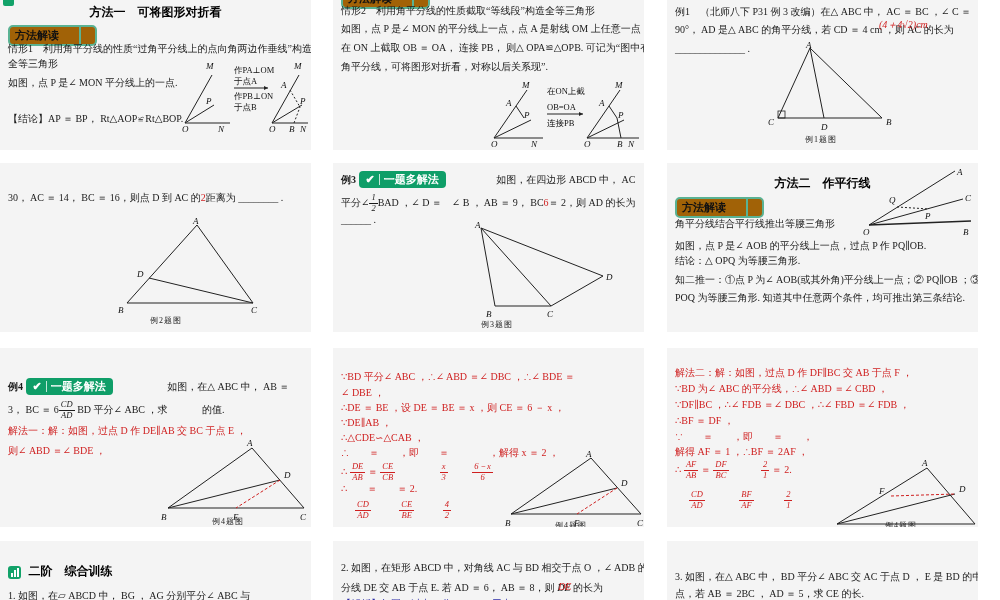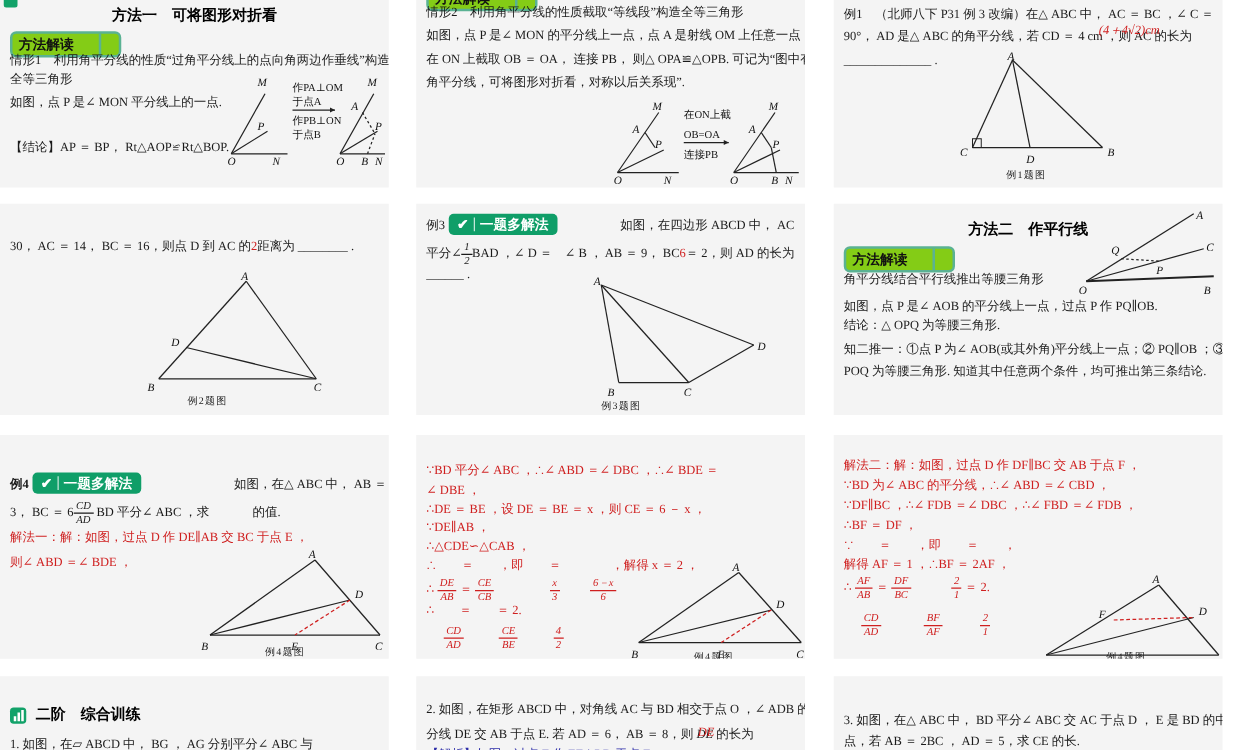--- a/index.html
+++ b/index.html
@@ -6,21 +6,21 @@
   #page{position:relative;width:1000px;height:600px;background:#fff;overflow:hidden;
         font-family:"Liberation Serif","DejaVu Serif",serif;color:#1a1a1a;}
   .cell{position:absolute;width:311px;background:#f4f4f4;overflow:hidden;}
   #c1{left:0;top:0;height:150px}   #c2{left:333px;top:0;height:150px}   #c3{left:667px;top:0;height:150px}
   #c4{left:0;top:163px;height:169px}#c5{left:333px;top:163px;height:169px}#c6{left:667px;top:163px;height:169px}
   #c7{left:0;top:348px;height:179px}#c8{left:333px;top:348px;height:179px}#c9{left:667px;top:348px;height:179px}
   #c10{left:0;top:541px;height:59px}#c11{left:333px;top:541px;height:59px}#c12{left:667px;top:541px;height:59px}
   .ln{position:absolute;font-size:10px;line-height:14px;white-space:nowrap;}
   .ttl{position:absolute;left:0;right:0;text-align:center;font:bold 12px "Liberation Sans",sans-serif;color:#000;}
   .red{color:#cf1f1f;} .blue{color:#2d2da8;}
-  .mbadge{display:inline-flex;border:2px solid #5ab293;border-radius:5px;background:#84cc16;
+  .mbadge{display:inline-flex;border:2px solid #5ab293;border-radius:5px;background:#a16207;
           font:bold 11px "Liberation Sans",sans-serif;color:#111;gap:18px;}
   .mbadge .t{padding:1px 2px 1px 5px;} .mbadge .c{width:14px;border-left:2px solid #5ab293;}
   .gbadge{display:inline-flex;align-items:center;gap:4px;background:#0f9e68;color:#fff;border-radius:4px;
           padding:1px 7px;font:bold 11px "Liberation Sans",sans-serif;}
   .gbadge .sep{width:1px;height:11px;background:rgba(255,255,255,.75);}
   .fr{display:inline-flex;flex-direction:column;align-items:center;vertical-align:middle;
       font-size:8.5px;line-height:1.15;font-style:italic;}
   .fr .n{border-bottom:1px solid currentColor;padding:0 2px;} .fr .d{padding:0 2px;}
   .cap{position:absolute;font-size:8px;letter-spacing:1px;color:#222;}
   .sicon{display:inline-flex;align-items:flex-end;justify-content:center;gap:1px;width:13px;height:13px;
@@ -151,21 +151,21 @@
       <text class="vl" x="88" y="9">A</text>
       <text class="vl" x="32" y="62">D</text>
       <text class="vl" x="13" y="98">B</text>
       <text class="vl" x="146" y="98">C</text>
     </svg>
     <div class="cap" style="left:150px;top:152px">例2题图</div>
   </div>
 
   <div class="cell" id="c5">
     <div class="ln" style="left:8px;top:8px">
-      <span style="font-weight:normal">例3</span>
+      <span style="font-weight:bold">例3</span>
       <span class="gbadge">
           <span>✔</span>
           <span class="sep"></span>
           <span>一题多解法</span>
         </span>
       <span style="margin-left:48px">如图，在四边形 ABCD 中， AC</span>
     </div>
     <div class="ln" style="left:8px;top:30px">
       <span>平分∠</span><span class="fr">
           <span class="n">1</span>
@@ -215,21 +215,21 @@
   </div>
 
   <div class="cell" id="c7">
     <div class="ln" style="left:8px;top:30px">
       <span style="font-weight:bold">例4</span>
       <span class="gbadge">
           <span>✔</span>
           <span class="sep"></span>
           <span>一题多解法</span>
         </span>
-      <span style="margin-left:72px">如图，在△ ABC 中， AB ＝</span>
+      <span style="margin-left:52px">如图，在△ ABC 中， AB ＝</span>
     </div>
     <div class="ln" style="left:8px;top:52px">
       <span>3， BC ＝ 6</span><span class="fr">
           <span class="n">CD</span>
           <span class="d">AD</span>
         </span>
       <span>BD 平分∠ ABC ，求</span>
       <span style="margin-left:32px">的值.</span>
     </div>
     <div class="ln red" style="left:8px;top:76px">解法一：解：如图，过点 D 作 DE∥AB 交 BC 于点 E ，</div>

